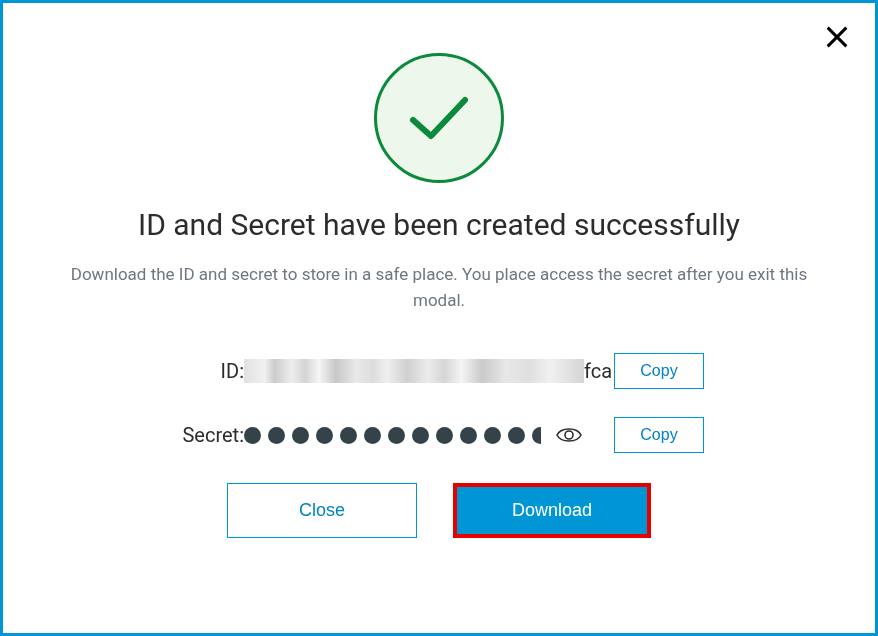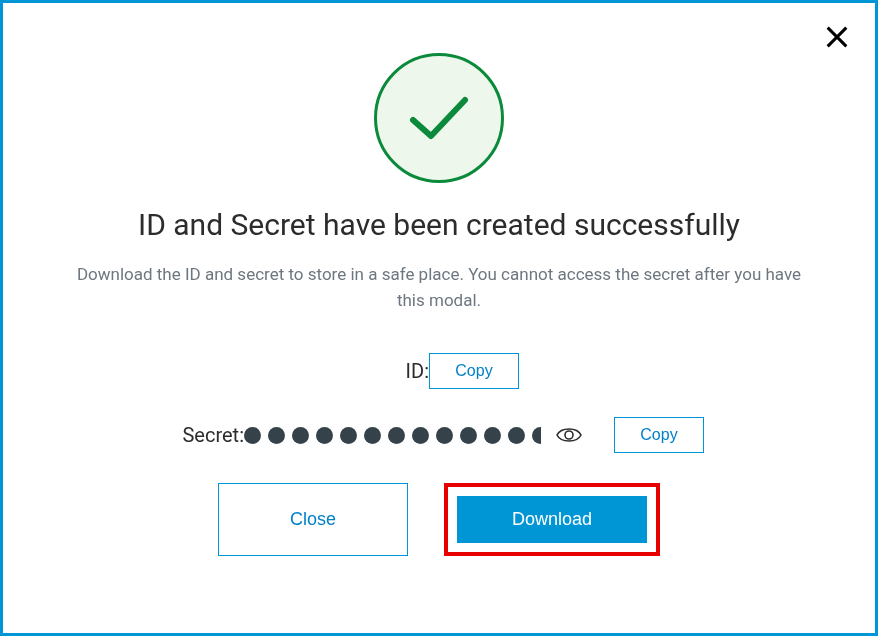--- a/index.html
+++ b/index.html
@@ -139,21 +139,21 @@
       background: #fff;
       color: #0081c9;
     }
     .btn-primary {
       background: #0096d6;
       color: #fff;
       border-color: #0096d6;
     }
     .highlight-box {
       border: 4px solid #e60000;
-      padding: 9px;
+      padding: 0;
       display: inline-block;
     }
   </style>
 </head>
 <body>
 
 <div class="modal">
 
   <div class="close-x">
     <svg viewBox="0 0 24 24">
@@ -163,24 +163,28 @@
   </div>
 
   <div class="success-circle">
     <svg viewBox="0 0 64 52">
         <polyline points="6,28 24,44 58,8" fill="none" stroke="#0a8a3a" stroke-width="6" stroke-linecap="round" stroke-linejoin="round"></polyline>
       </svg>
   </div>
 
   <h1 class="modal-title">ID and Secret have been created successfully</h1>
 
-  <p class="modal-subtext">Download the ID and secret to store in a safe place. You cannot access the secret after you have this modal.</p>
+  <p class="modal-subtext">Download the ID and secret to store in a safe place. You place access the secret after you exit this modal.</p>
 
   <div class="field-row">
     <span class="field-label">ID:</span>
+    <span class="field-value">
+      <span class="pixelated"></span>
+        <span class="id-suffix">fca</span>
+    </span>
     <button class="copy-btn">Copy</button>
   </div>
 
   <div class="field-row">
     <span class="field-label">Secret:</span>
     <span class="field-value">
       <span class="secret-dots">
         <span class="dot"></span>
           <span class="dot"></span>
           <span class="dot"></span>

